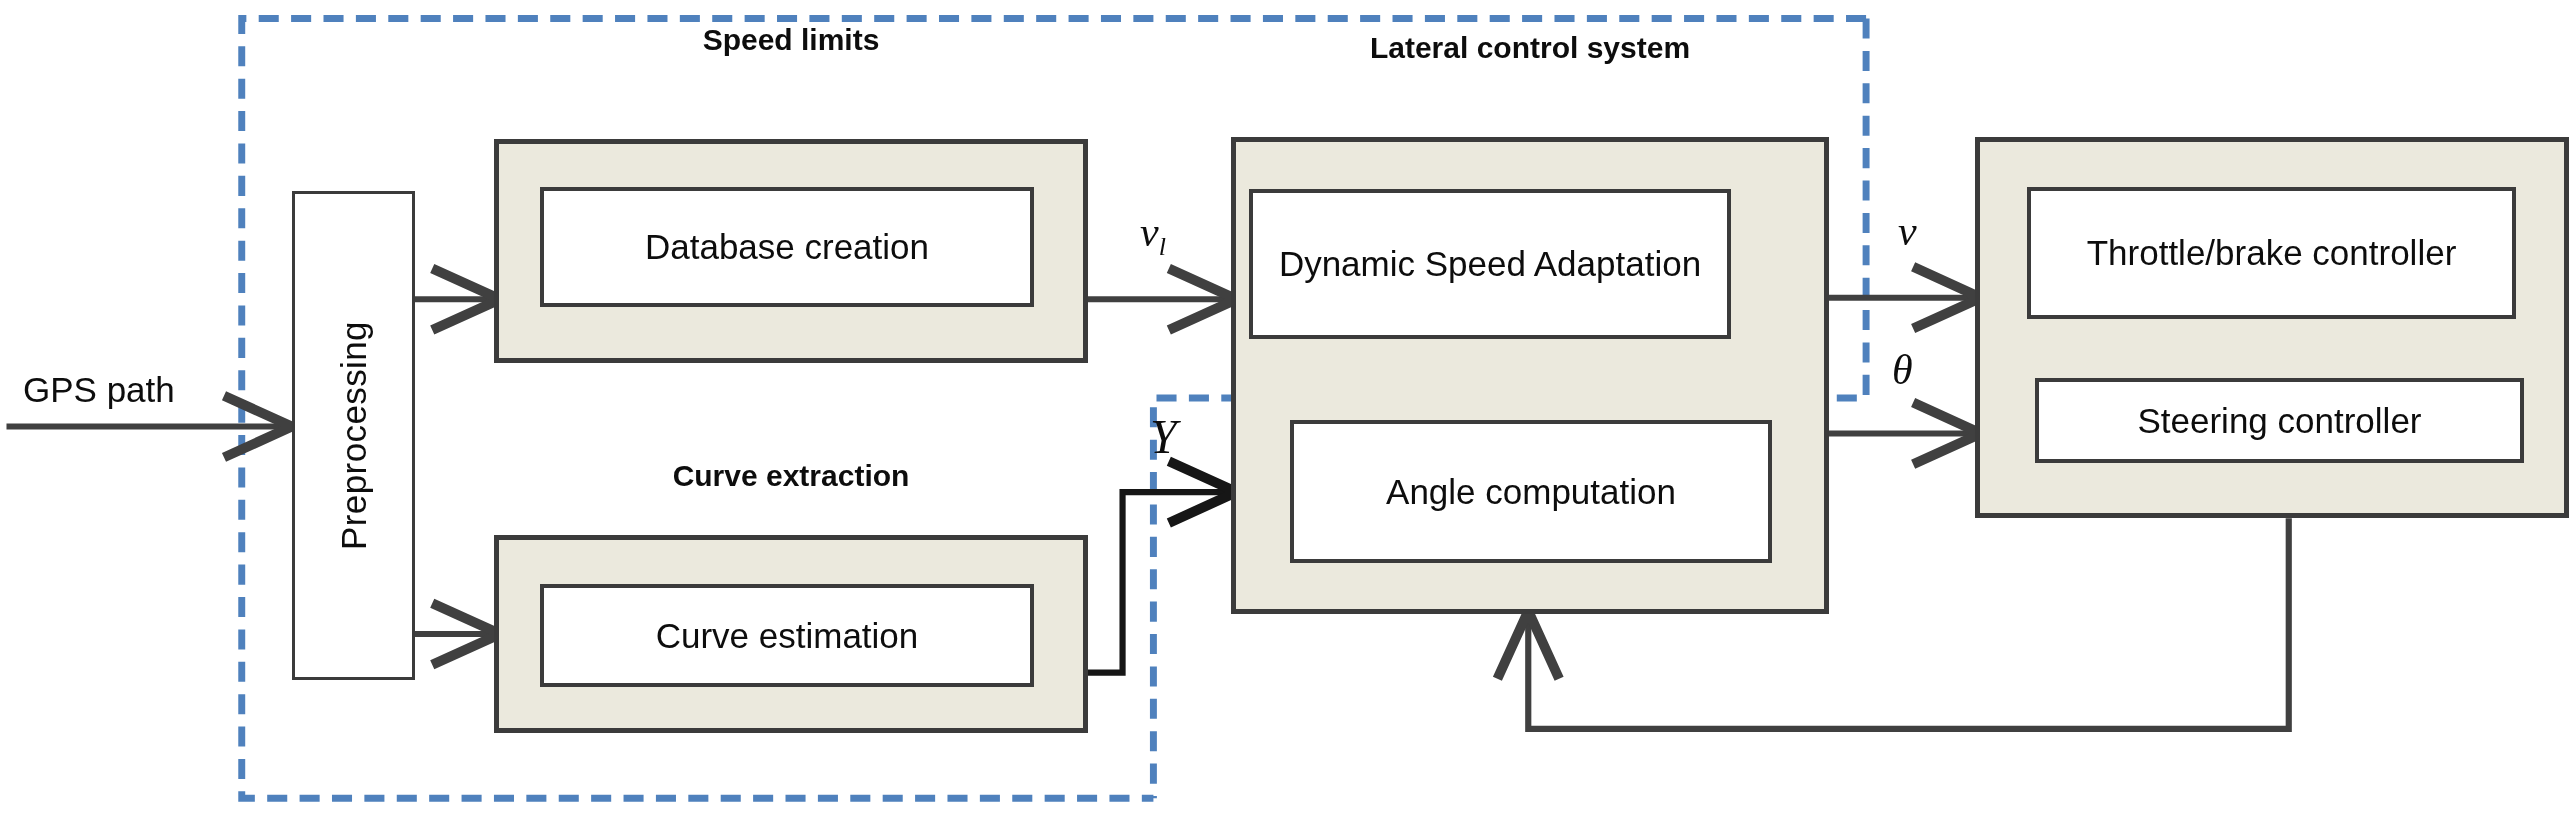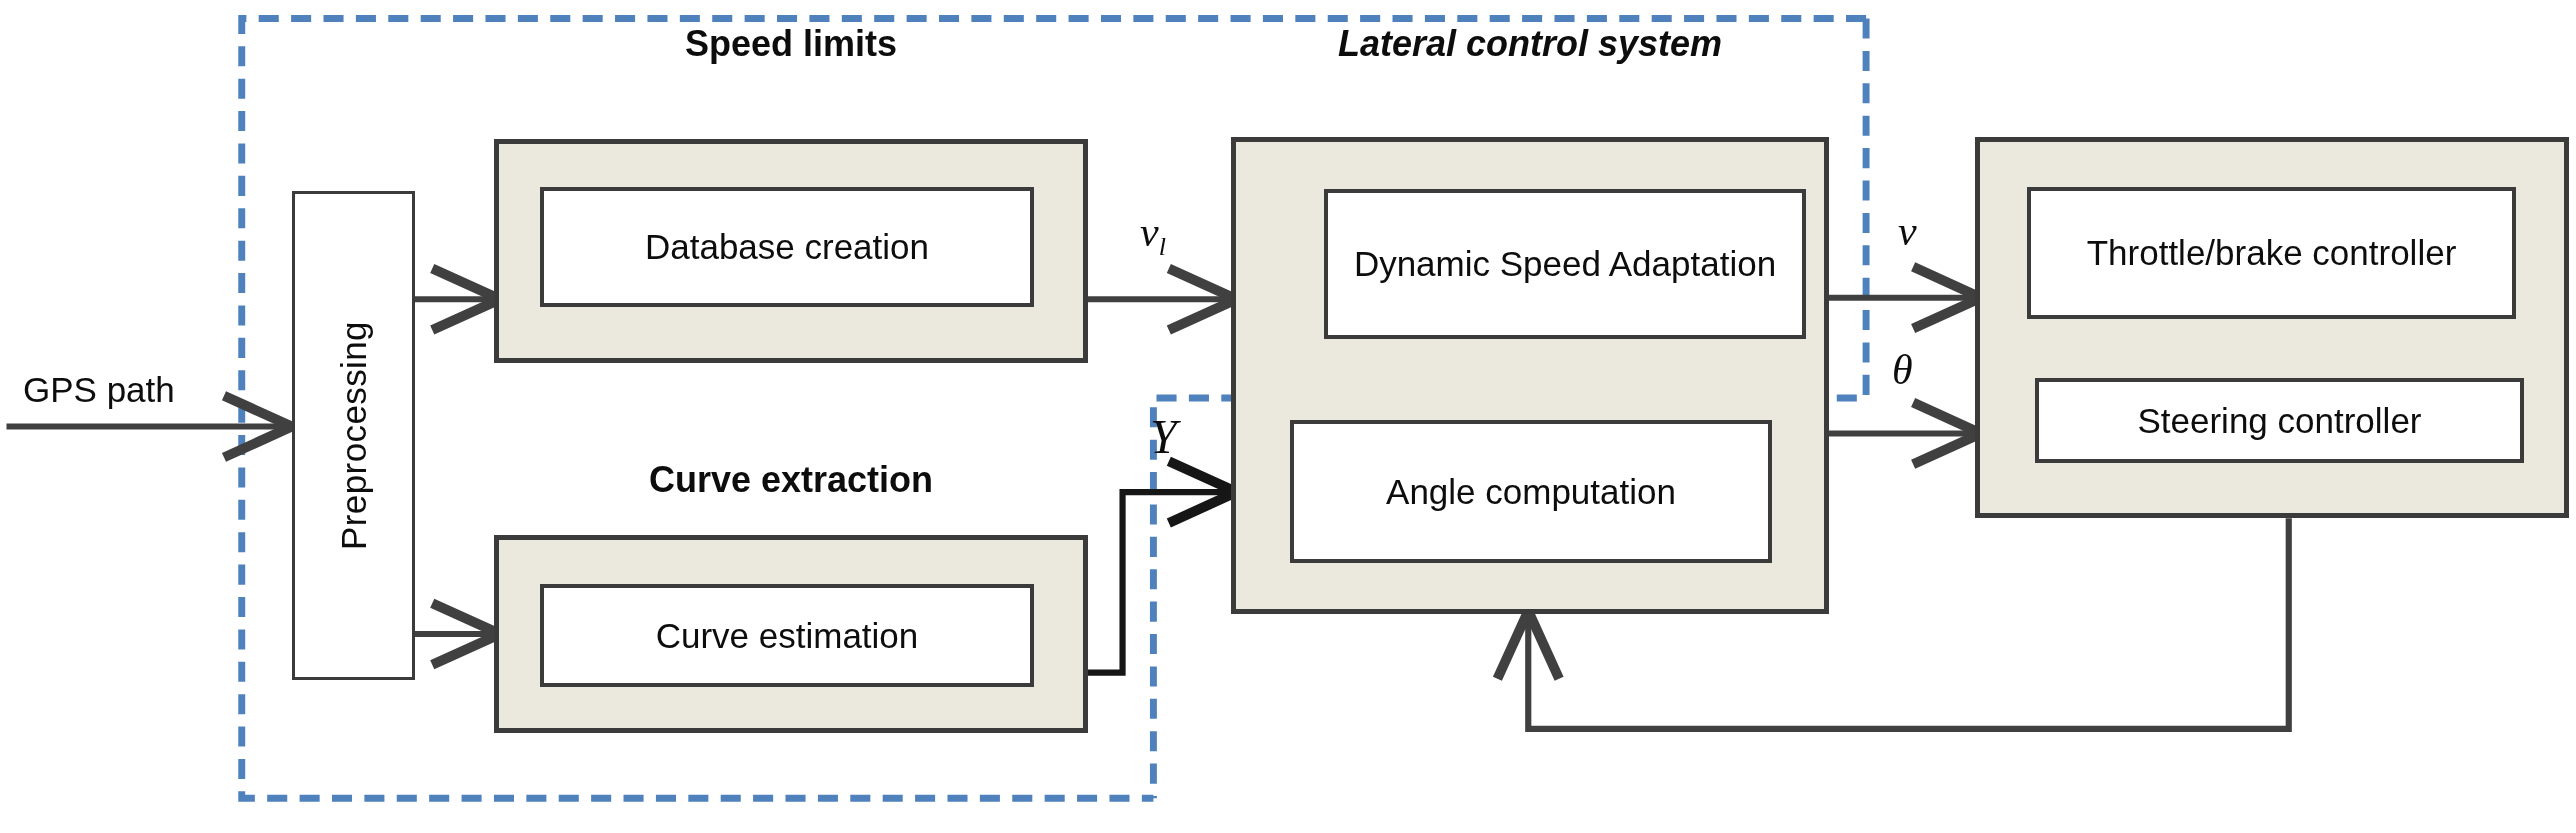--- a/index.html
+++ b/index.html
@@ -58,21 +58,21 @@
     writing-mode: vertical-rl;
     transform: rotate(180deg);
     font-size: 35px;
     color: #0d0d0d;
     white-space: nowrap;
     letter-spacing: 0.4px;
   }
   
   .group-title {
     position: absolute;
-    font-size: 36px;
+    font-size: 30px;
     font-weight: bold;
     color: #0d0d0d;
     text-align: center;
     white-space: nowrap;
   }
   
   .plain-label {
     position: absolute;
     font-size: 35px;
     color: #0d0d0d;
@@ -140,24 +140,24 @@
   <div class="group-title" style="left:494px; top:23px; width:594px;">Speed limits</div>
   <div class="group-box" style="left:494px; top:139px; width:594px; height:224px;">
   </div>
   <div class="inner-box" style="left:540px; top:187px; width:494px; height:120px;">Database creation</div>
 
   <div class="group-title" style="left:494px; top:459px; width:594px;">Curve extraction</div>
   <div class="group-box" style="left:494px; top:535px; width:594px; height:198px;">
   </div>
   <div class="inner-box" style="left:540px; top:584px; width:494px; height:103px;">Curve estimation</div>
 
-  <div class="group-title" style="left:1231px; top:23px; width:598px;font-style:italic;">Lateral control system</div>
+  <div class="group-title" style="left:1231px; top:31px; width:598px;">Lateral control system</div>
   <div class="group-box" style="left:1231px; top:137px; width:598px; height:477px;">
   </div>
-  <div class="inner-box" style="left:1324px; top:189px; width:482px; height:150px;">Dynamic Speed Adaptation</div>
+  <div class="inner-box" style="left:1249px; top:189px; width:482px; height:150px;">Dynamic Speed Adaptation</div>
   <div class="inner-box" style="left:1290px; top:420px; width:482px; height:143px;">Angle computation</div>
 
   <div class="group-box" style="left:1975px; top:137px; width:594px; height:381px;">
   </div>
   <div class="inner-box" style="left:2027px; top:187px; width:489px; height:132px;">Throttle/brake controller</div>
   <div class="inner-box" style="left:2027px; top:378px; width:489px; height:85px;margin-left:8px;">Steering controller</div>
 
   <div class="plain-label" style="left:23px; top:370px;">GPS path</div>
 
 

